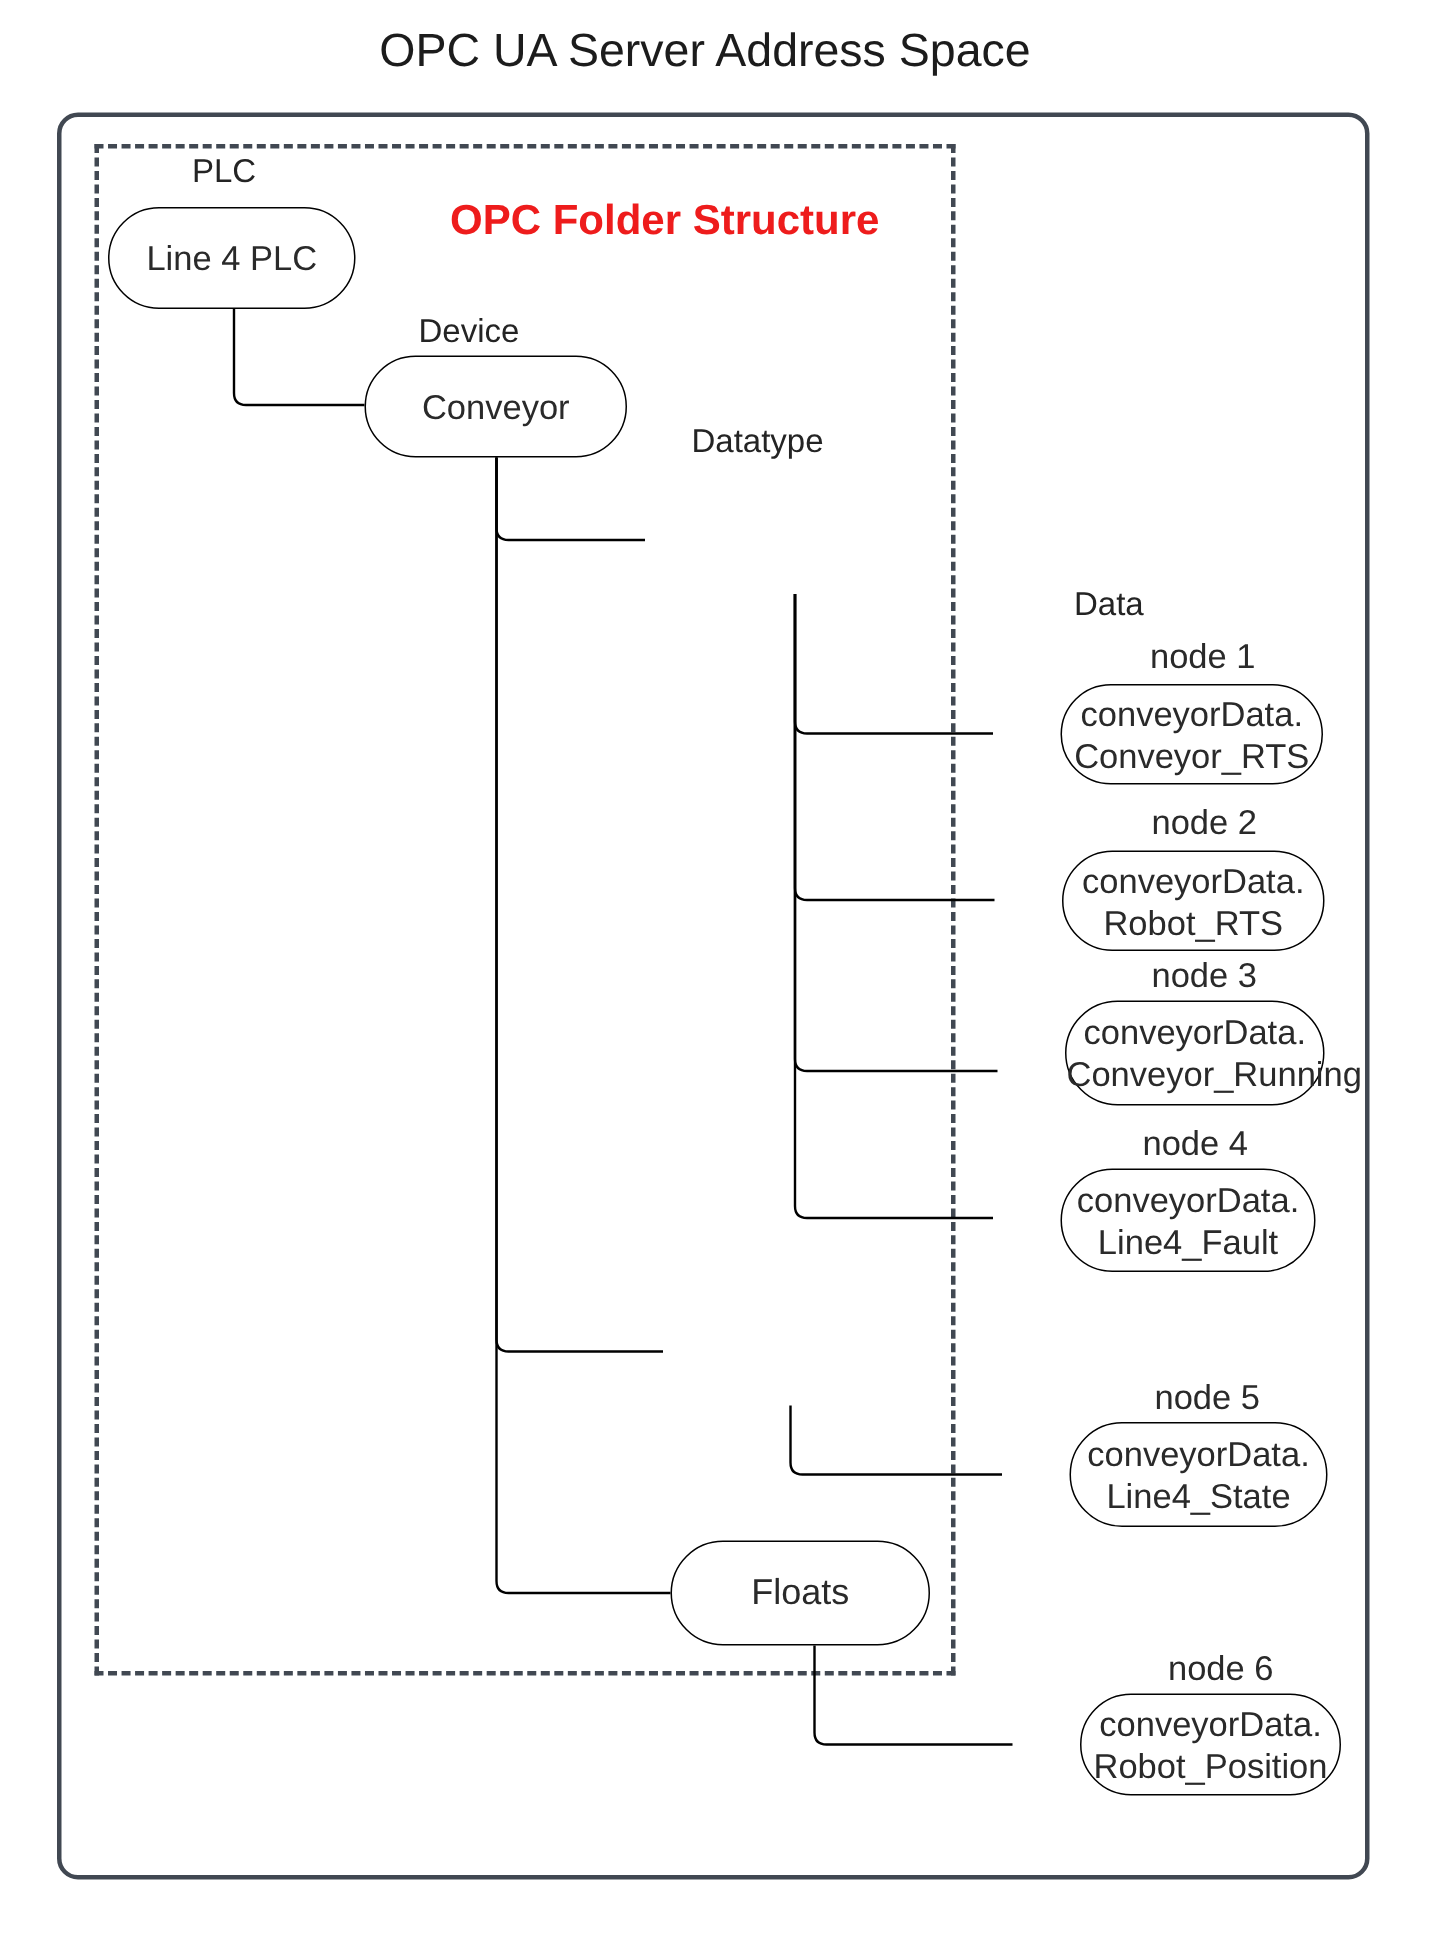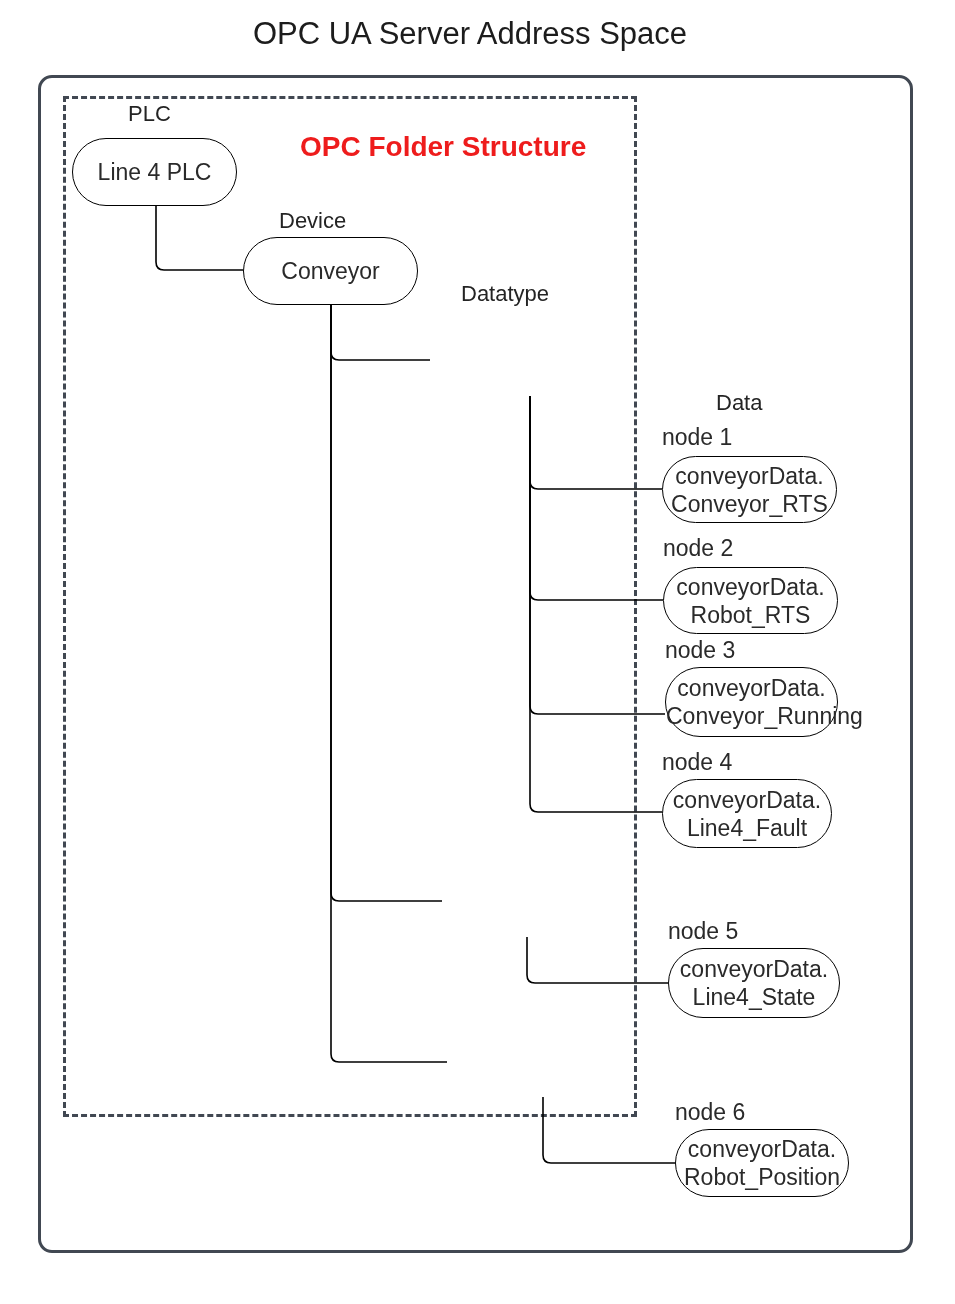--- a/index.html
+++ b/index.html
@@ -44,31 +44,31 @@
   }
   .pill-plc{left:72px;top:138px;width:165px;height:68px;}
   .pill-conveyor{left:243px;top:237px;width:175px;height:68px;}
   .pill-bools{left:430px;top:324px;width:170px;height:72px;font-size:24px;}
   .pill-dints{left:442px;top:866px;width:171px;height:71px;font-size:24px;}
   .pill-floats{left:447px;top:1027px;width:173px;height:70px;font-size:24px;}
   .data-pill{
     position:absolute;box-sizing:border-box;
     background:#ffffff;border:1.6px solid #000000;border-radius:36px;
     text-align:center;font-size:23px;line-height:28px;color:#2a2a2a;
-    white-space:nowrap;overflow:visible;
+    white-space:nowrap;overflow:visible;margin-left:45px;
   }
   .data-pill span{display:block;}
   .dp-1{left:662px;top:456px;width:175px;height:67px;padding-top:5px;}
   .dp-2{left:663px;top:567px;width:175px;height:67px;padding-top:5px;}
   .dp-3{left:665px;top:667px;width:173px;height:70px;padding-top:6px;}
   .dp-4{left:662px;top:779px;width:170px;height:69px;padding-top:6px;}
   .dp-5{left:668px;top:948px;width:172px;height:70px;padding-top:6px;}
   .dp-6{left:675px;top:1129px;width:174px;height:68px;padding-top:5px;}
   .node-tag{
-    position:absolute;text-align:left;font-size:23px;color:#2a2a2a;
+    position:absolute;text-align:right;font-size:23px;color:#2a2a2a;
     white-space:nowrap;
   }
   .nt-1{left:662px;top:424px;width:175px;}
   .nt-2{left:663px;top:535px;width:175px;}
   .nt-3{left:665px;top:637px;width:173px;}
   .nt-4{left:662px;top:749px;width:170px;}
   .nt-5{left:668px;top:918px;width:172px;}
   .nt-6{left:675px;top:1099px;width:174px;}
   svg.wires{position:absolute;left:0;top:0;}
   svg.wires path{stroke:#000000;stroke-width:1.6;fill:none;}
@@ -98,20 +98,21 @@
 
   <div class="heading h-plc">PLC</div>
   <div class="heading h-device">Device</div>
   <div class="heading h-datatype">Datatype</div>
   <div class="heading h-data">Data</div>
 
   <div class="annotation">OPC Folder Structure</div>
 
   <div class="pill pill-plc">Line 4 PLC</div>
   <div class="pill pill-conveyor">Conveyor</div>
+  <div class="pill pill-floats">Floats</div>
 
   <div class="node-tag nt-1">node 1</div>
   <div class="node-tag nt-2">node 2</div>
   <div class="node-tag nt-3">node 3</div>
   <div class="node-tag nt-4">node 4</div>
   <div class="node-tag nt-5">node 5</div>
   <div class="node-tag nt-6">node 6</div>
 
   <div class="data-pill dp-1">
     <span>conveyorData.</span>

